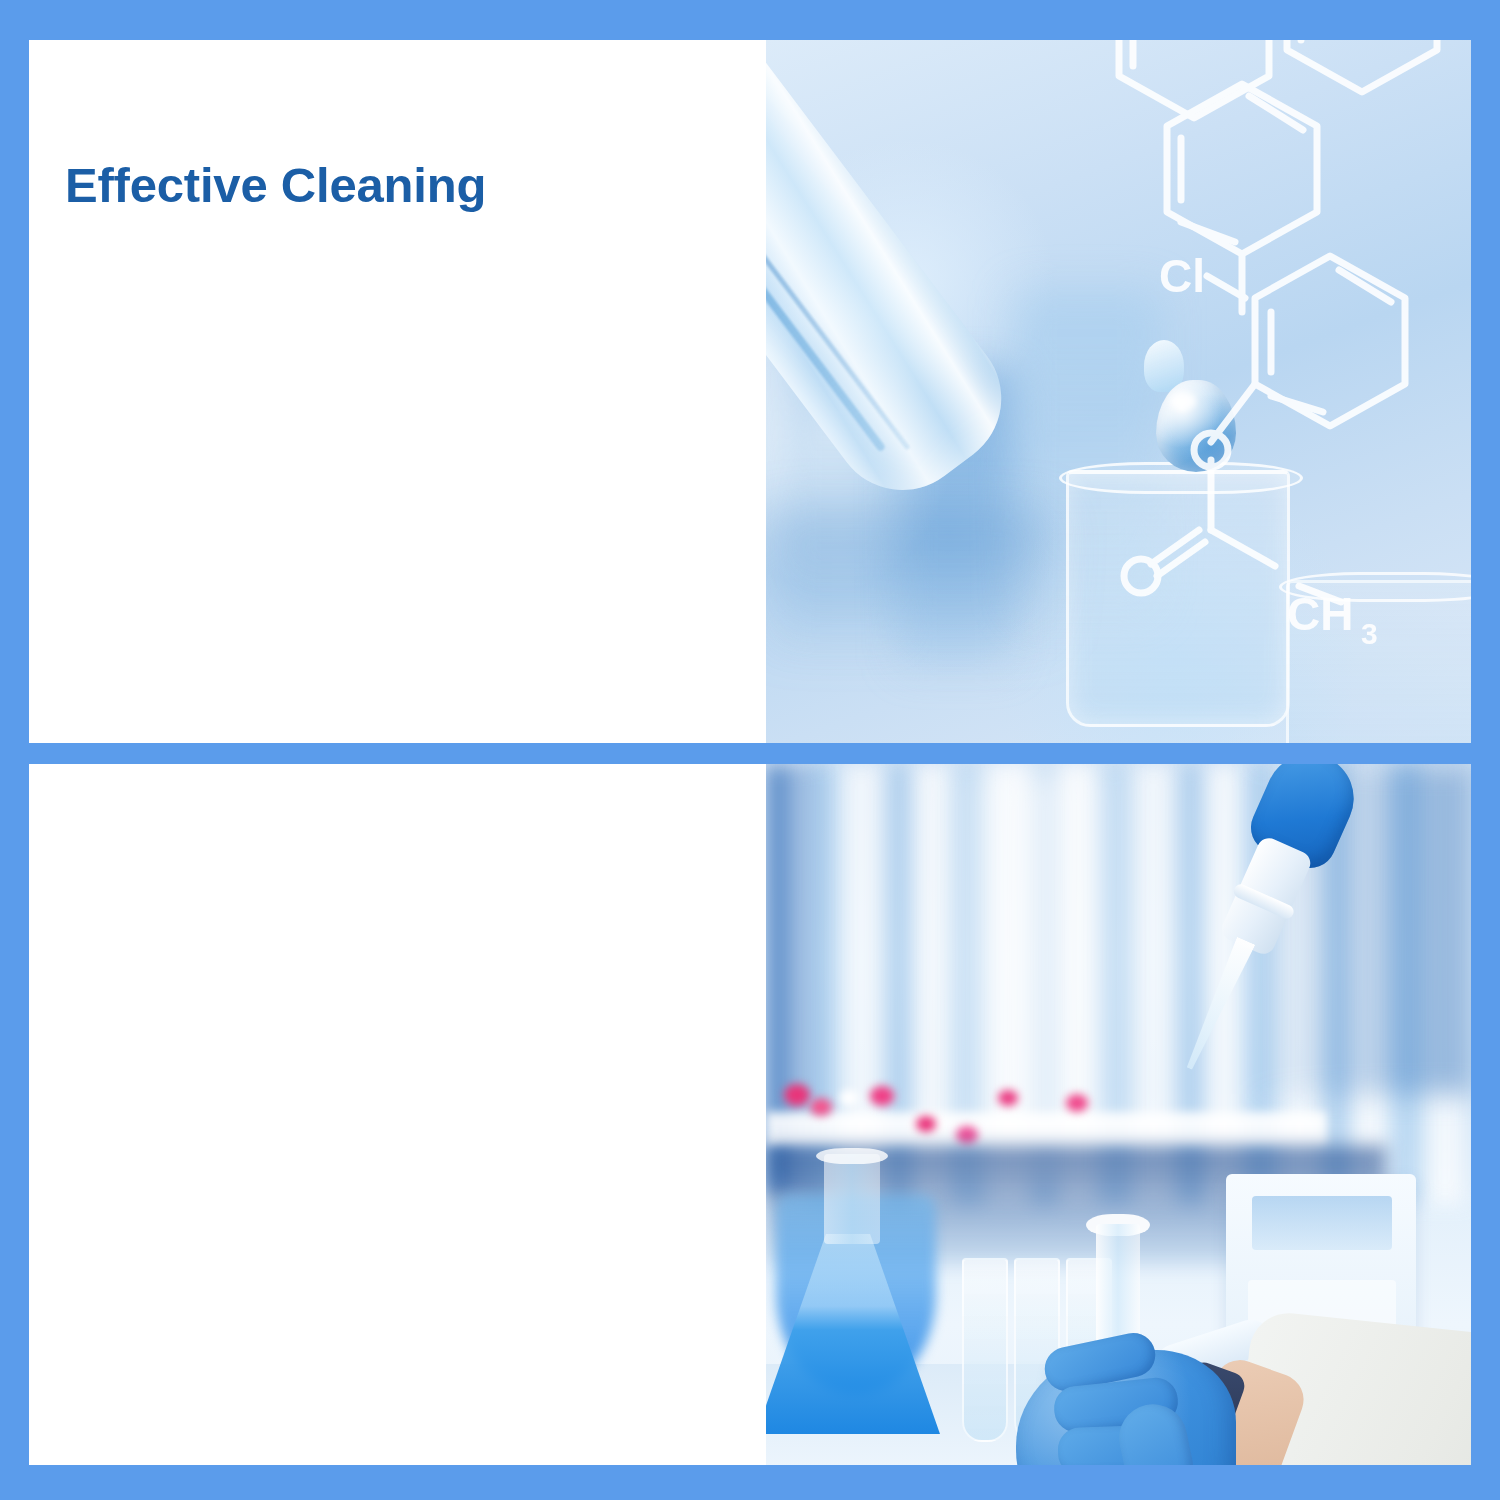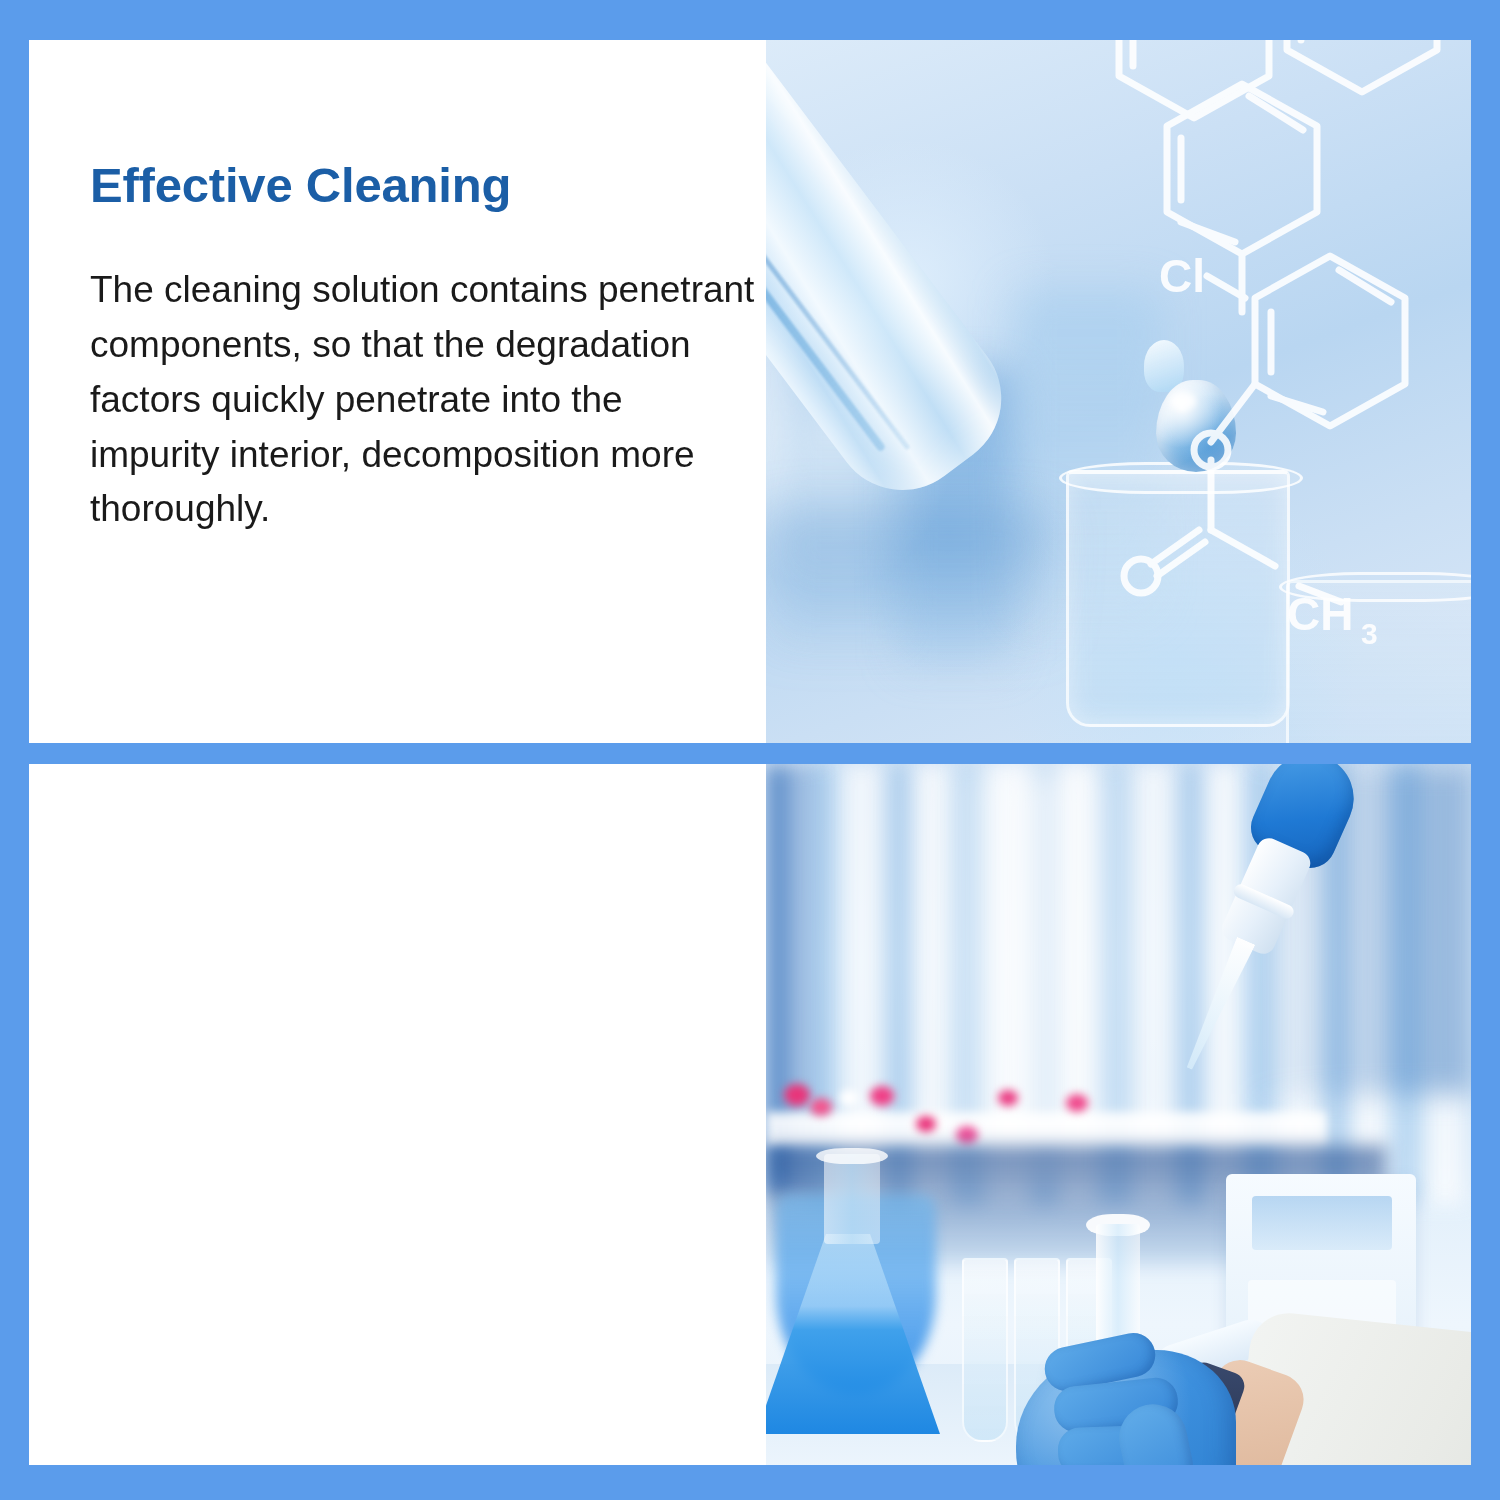--- a/index.html
+++ b/index.html
@@ -46,21 +46,20 @@
     position:absolute;
     left:0;top:0;
     width:737px;height:100%;
     background:#ffffff;
     box-sizing:border-box;
   }
   .textcol-inner{
     position:absolute;
     left:36px;
     width:690px;
-    margin-left:25px;
   }
   .tc-top{top:120px;}
   .tc-bottom{top:155px;}
 
   .headline{
     color:#1b5ea6;
     font-size:49px;
     font-weight:bold;
     letter-spacing:-0.2px;
     line-height:1.05;
@@ -428,21 +427,20 @@
 <body>
 
 <div class="poster">
   <div class="inner">
 
     <section class="panel panel-top">
 
       <div class="textcol">
         <div class="textcol-inner tc-top">
           <h2 class="headline">Effective Cleaning</h2>
-          <p class="body-copy">The cleaning solution contains penetrant components, so that the degradation factors quickly penetrate into the impurity interior, decomposition more thoroughly.</p>
         </div>
       </div>
 
       <div class="photo">
         <div class="ph1-bg"></div>
         <div class="ph1-blur1"></div>
         <div class="ph1-blur2"></div>
         <div class="ph1-blur3"></div>
         <div class="ph1-blur4"></div>
 

